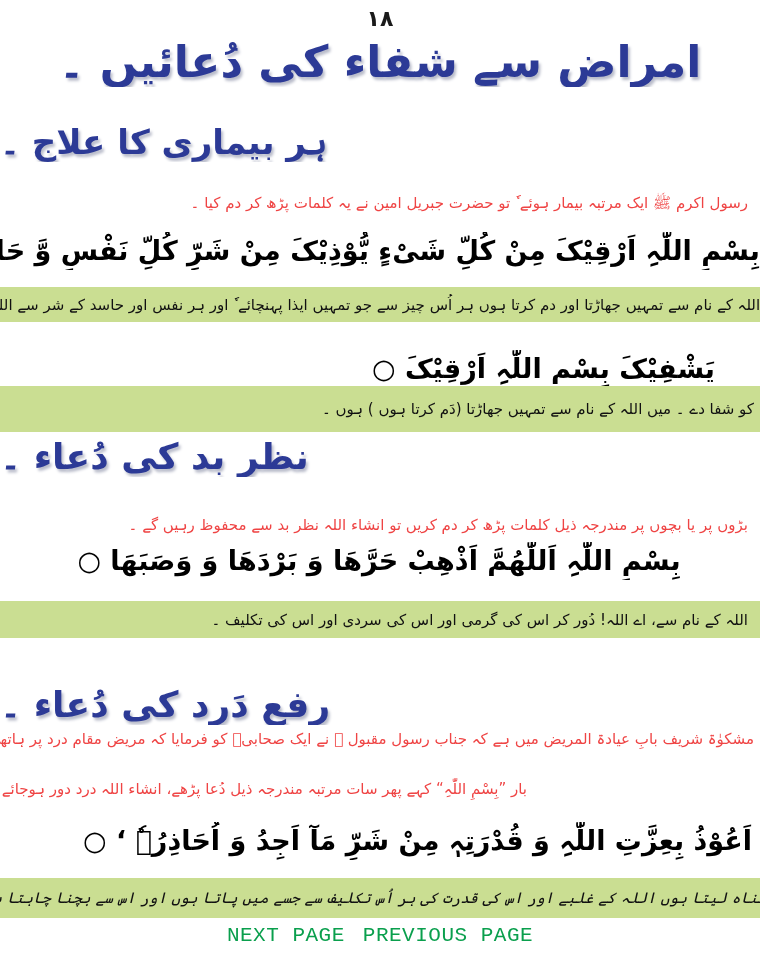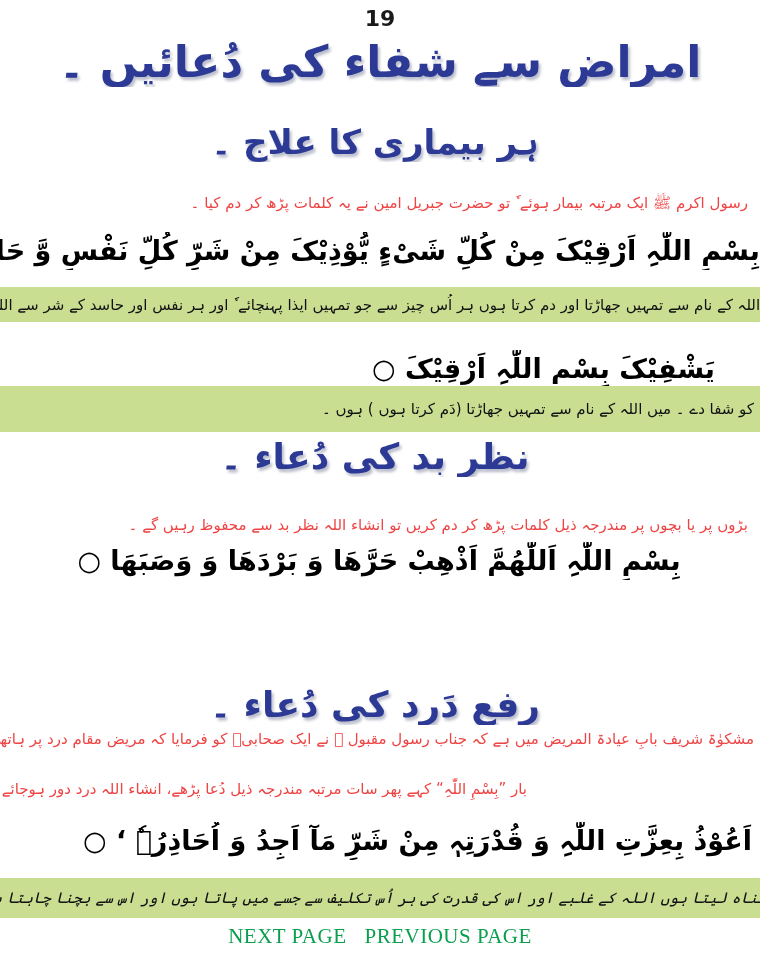--- a/index.html
+++ b/index.html
@@ -8,21 +8,21 @@
   .abs{position:absolute;left:0;right:0;}
   .rtl{direction:rtl;unicode-bidi:embed;}
   .nowrap{white-space:nowrap;overflow:hidden;}
 
   .page-number{top:6px;text-align:center;font-size:22px;font-weight:bold;color:#1a1a1a;}
 
   .main-title{top:36px;text-align:center;font-size:44px;font-weight:bold;color:#2c3a96;
               text-shadow:2px 3px 3px #b9bcca;}
 
   .section-heading{font-weight:bold;color:#2c3a96;text-shadow:2px 3px 3px #b9bcca;
-                   text-align:center;padding-right:10px;}
+                   text-align:left;padding-right:10px;}
   .h1{top:122px;font-size:34px;}
   .h2{top:436px;font-size:36px;}
   .h3{top:684px;font-size:36px;}
 
   .urdu-para{font-size:15px;color:#ef4444;text-align:right;padding-right:12px;line-height:1.55;}
   .p1{top:192px;}
   .p2{top:514px;}
   .p3a{top:728px;padding-right:6px;}
   .p3b{top:778px;padding-right:233px;}
 
@@ -32,44 +32,45 @@
   .a3{top:542px;text-align:center;padding-right:2px;}
   .a4{top:822px;text-align:right;padding-right:8px;}
 
   .green-bar{background:#cade92;display:flex;align-items:center;font-size:15px;color:#111;}
   .b1{top:287px;height:35px;justify-content:center;}
   .b2{top:386px;height:46px;justify-content:flex-start;padding-right:6px;}
   .b3{top:601px;height:37px;justify-content:flex-start;padding-right:12px;}
   .b4{top:878px;height:40px;justify-content:center;font-style:italic;}
   .green-bar.rtl{direction:rtl;}
 
-  .footer{top:924px;text-align:center;font-family:Liberation Serif, serif;
+  .footer{top:924px;text-align:center;font-family:Liberation Mono, monospace;
           font-size:21px;color:#0a9f4d;font-weight:normal;letter-spacing:0.5px;}
   .footer a{color:#0a9f4d;text-decoration:none;cursor:pointer;}
   .footer .gap{display:inline-block;width:18px;}
 </style>
 </head>
 <body>
 
 <div class="page">
 
-  <div class="abs page-number">19</div>
+  <div class="abs page-number">۱۸</div>
 
   <div class="abs main-title rtl nowrap">امراض سے شفاء کی دُعائیں ۔</div>
 
   <div class="abs section-heading h1 rtl nowrap">ہر بیماری کا علاج ۔</div>
   <div class="abs urdu-para p1 rtl nowrap">رسول اکرم ﷺ ایک مرتبہ بیمار ہوئے ٗ تو حضرت جبریل امین نے یہ کلمات پڑھ کر دم کیا ۔</div>
   <div class="abs arabic-dua a1 rtl nowrap">بِسْمِ اللّٰہِ اَرْقِیْکَ مِنْ کُلِّ شَیْءٍ یُّوْذِیْکَ مِنْ شَرِّ کُلِّ نَفْسٍ وَّ حَاسِدٍ اَللّٰہُ</div>
   <div class="abs green-bar b1 rtl nowrap">میں اللہ کے نام سے تمہیں جھاڑتا اور دم کرتا ہوں  ہر اُس چیز سے جو تمہیں ایذا پہنچائے ٗ اور ہر نفس اور حاسد کے شر سے اللہ تم</div>
   <div class="abs arabic-dua a2 rtl nowrap">یَشْفِیْکَ بِسْمِ اللّٰہِ اَرْقِیْکَ ○</div>
   <div class="abs green-bar b2 rtl nowrap">کو شفا دے ۔ میں اللہ کے نام سے تمہیں جھاڑتا (دَم کرتا ہوں ) ہوں ۔</div>
 
   <div class="abs section-heading h2 rtl nowrap">نظرِ بد کی دُعاء ۔</div>
   <div class="abs urdu-para p2 rtl nowrap">بڑوں پر یا بچوں پر مندرجہ ذیل کلمات پڑھ کر دم کریں تو انشاء اللہ نظر بد سے محفوظ رہیں گے ۔</div>
   <div class="abs arabic-dua a3 rtl nowrap">بِسْمِ اللّٰہِ اَللّٰھُمَّ اَذْھِبْ حَرَّھَا وَ بَرْدَھَا وَ وَصَبَھَا ○</div>
+  <div class="abs green-bar b3 rtl nowrap">اللہ کے نام سے،  اے اللہ!  دُور کر اس کی گرمی  اور اس کی سردی  اور  اس کی تکلیف ۔</div>
 
   <div class="abs section-heading h3 rtl nowrap">رفع دَرد کی دُعاء ۔</div>
   <div class="abs urdu-para p3a rtl nowrap">مشکوٰۃ شریف بابِ عیادۃ المریض میں ہے کہ جناب رسول مقبول ﷺ نے ایک صحابیؓ  کو فرمایا کہ مریض مقام درد پر ہاتھ رکھ کر تین</div>
   <div class="abs urdu-para p3b rtl nowrap">بار  ”بِسْمِ اللّٰہِ“  کہے پھر سات مرتبہ مندرجہ ذیل دُعا پڑھے،  انشاء اللہ درد دور ہوجائے گا ۔</div>
   <div class="abs arabic-dua a4 rtl nowrap">اَعُوْذُ بِعِزَّتِ اللّٰہِ وَ قُدْرَتِہٖ مِنْ شَرِّ مَآ اَجِدُ وَ اُحَاذِرُہٗ ‘ ○</div>
   <div class="abs green-bar b4 rtl nowrap">میں پناہ لیتا ہوں اللہ کے غلبے  اور  اس کی قدرت کی ہر اُس تکلیف سے جسے میں پاتا ہوں  اور  اس سے بچنا چاہتا ہوں ۔</div>
 
   <div class="abs footer">
     <a>NEXT PAGE</a><span class="gap"></span><a>PREVIOUS PAGE</a>
   </div>

